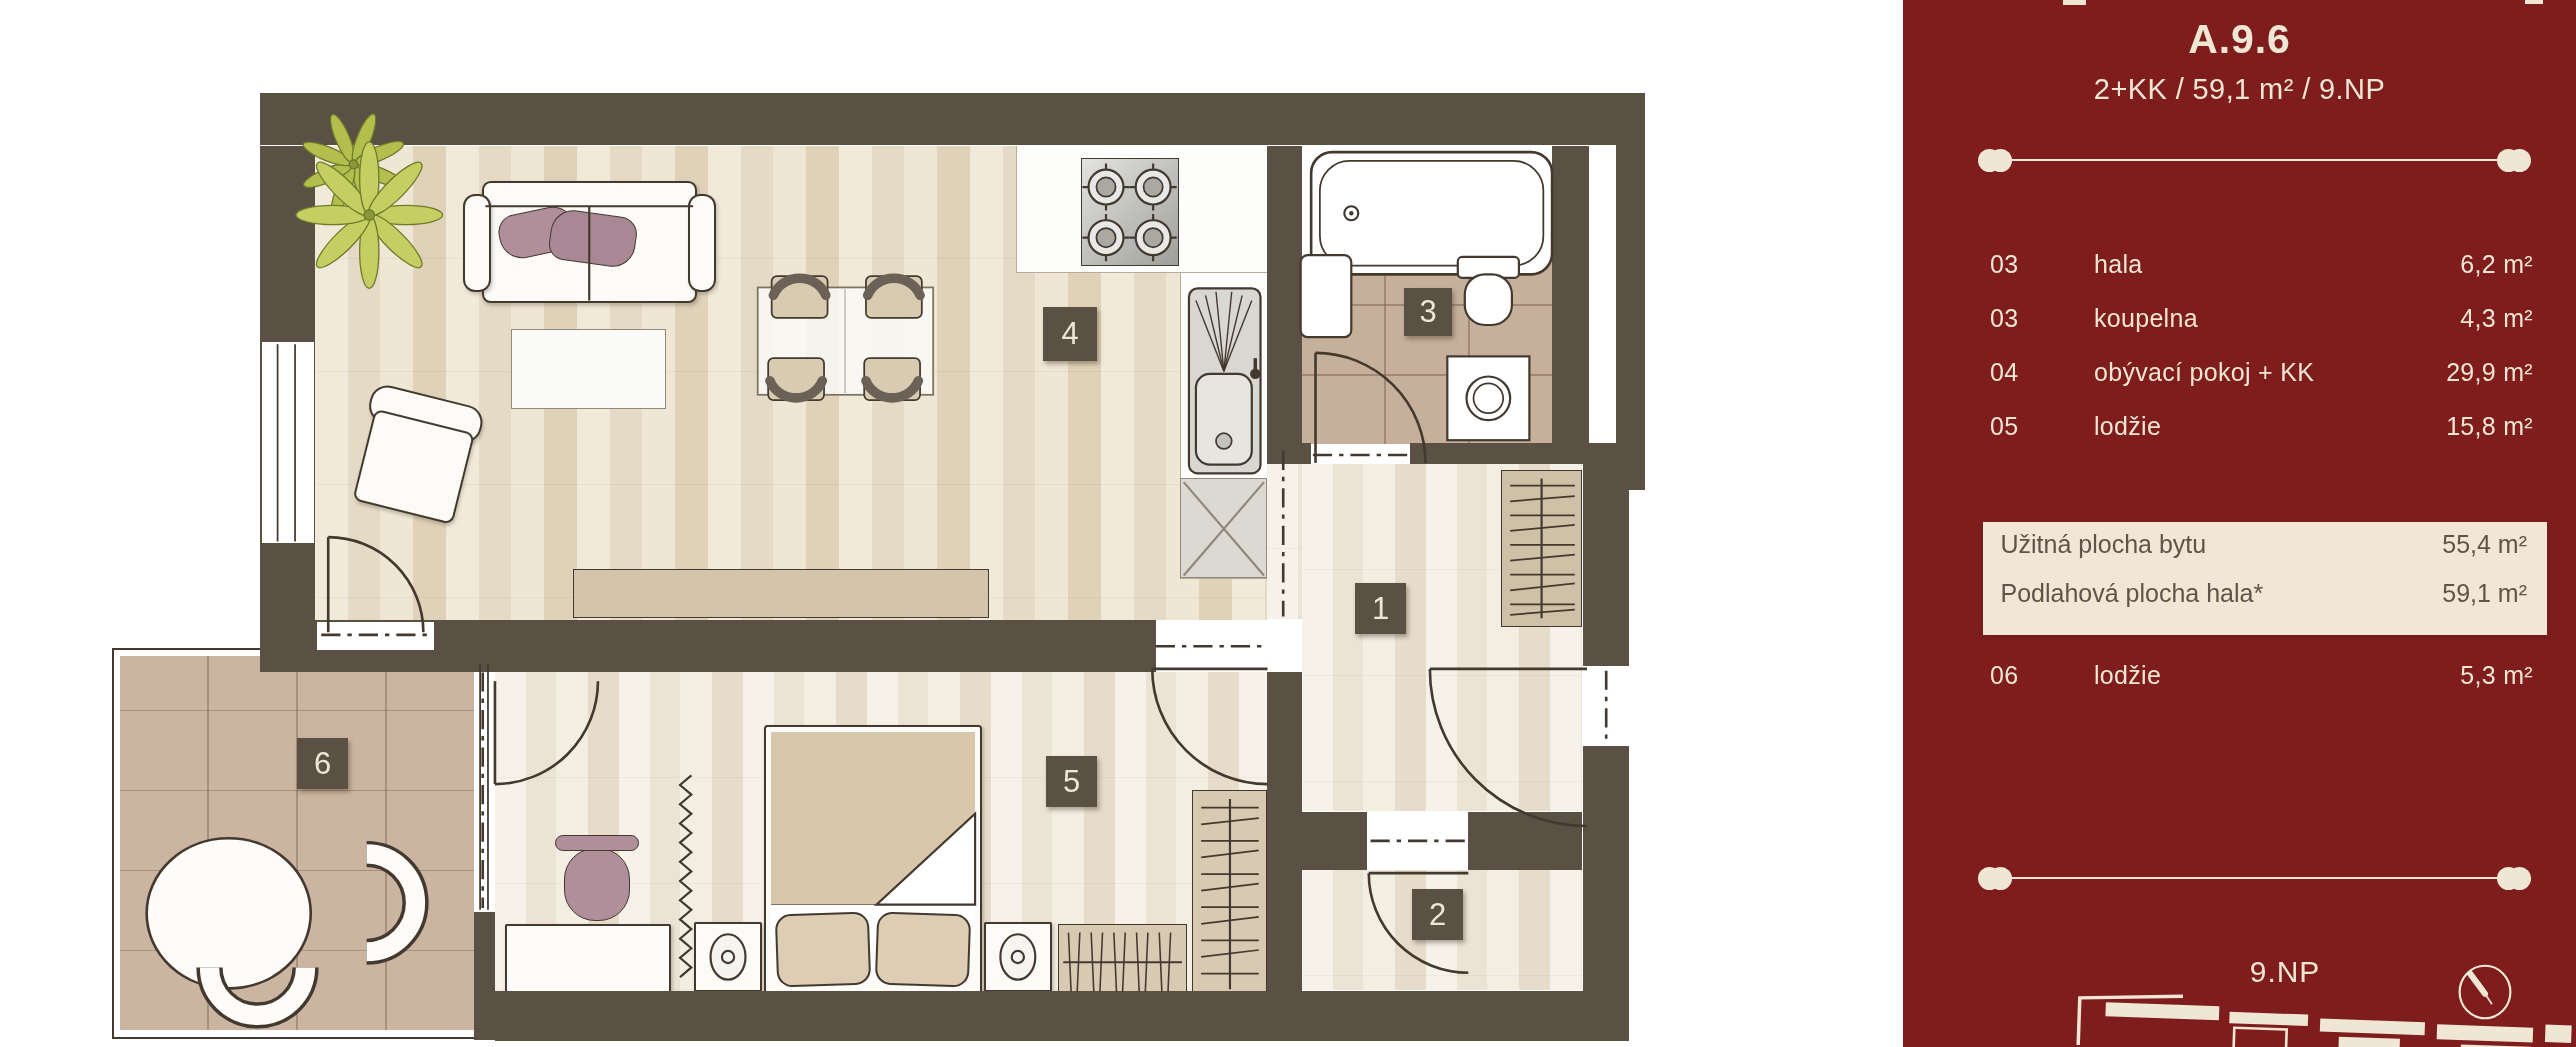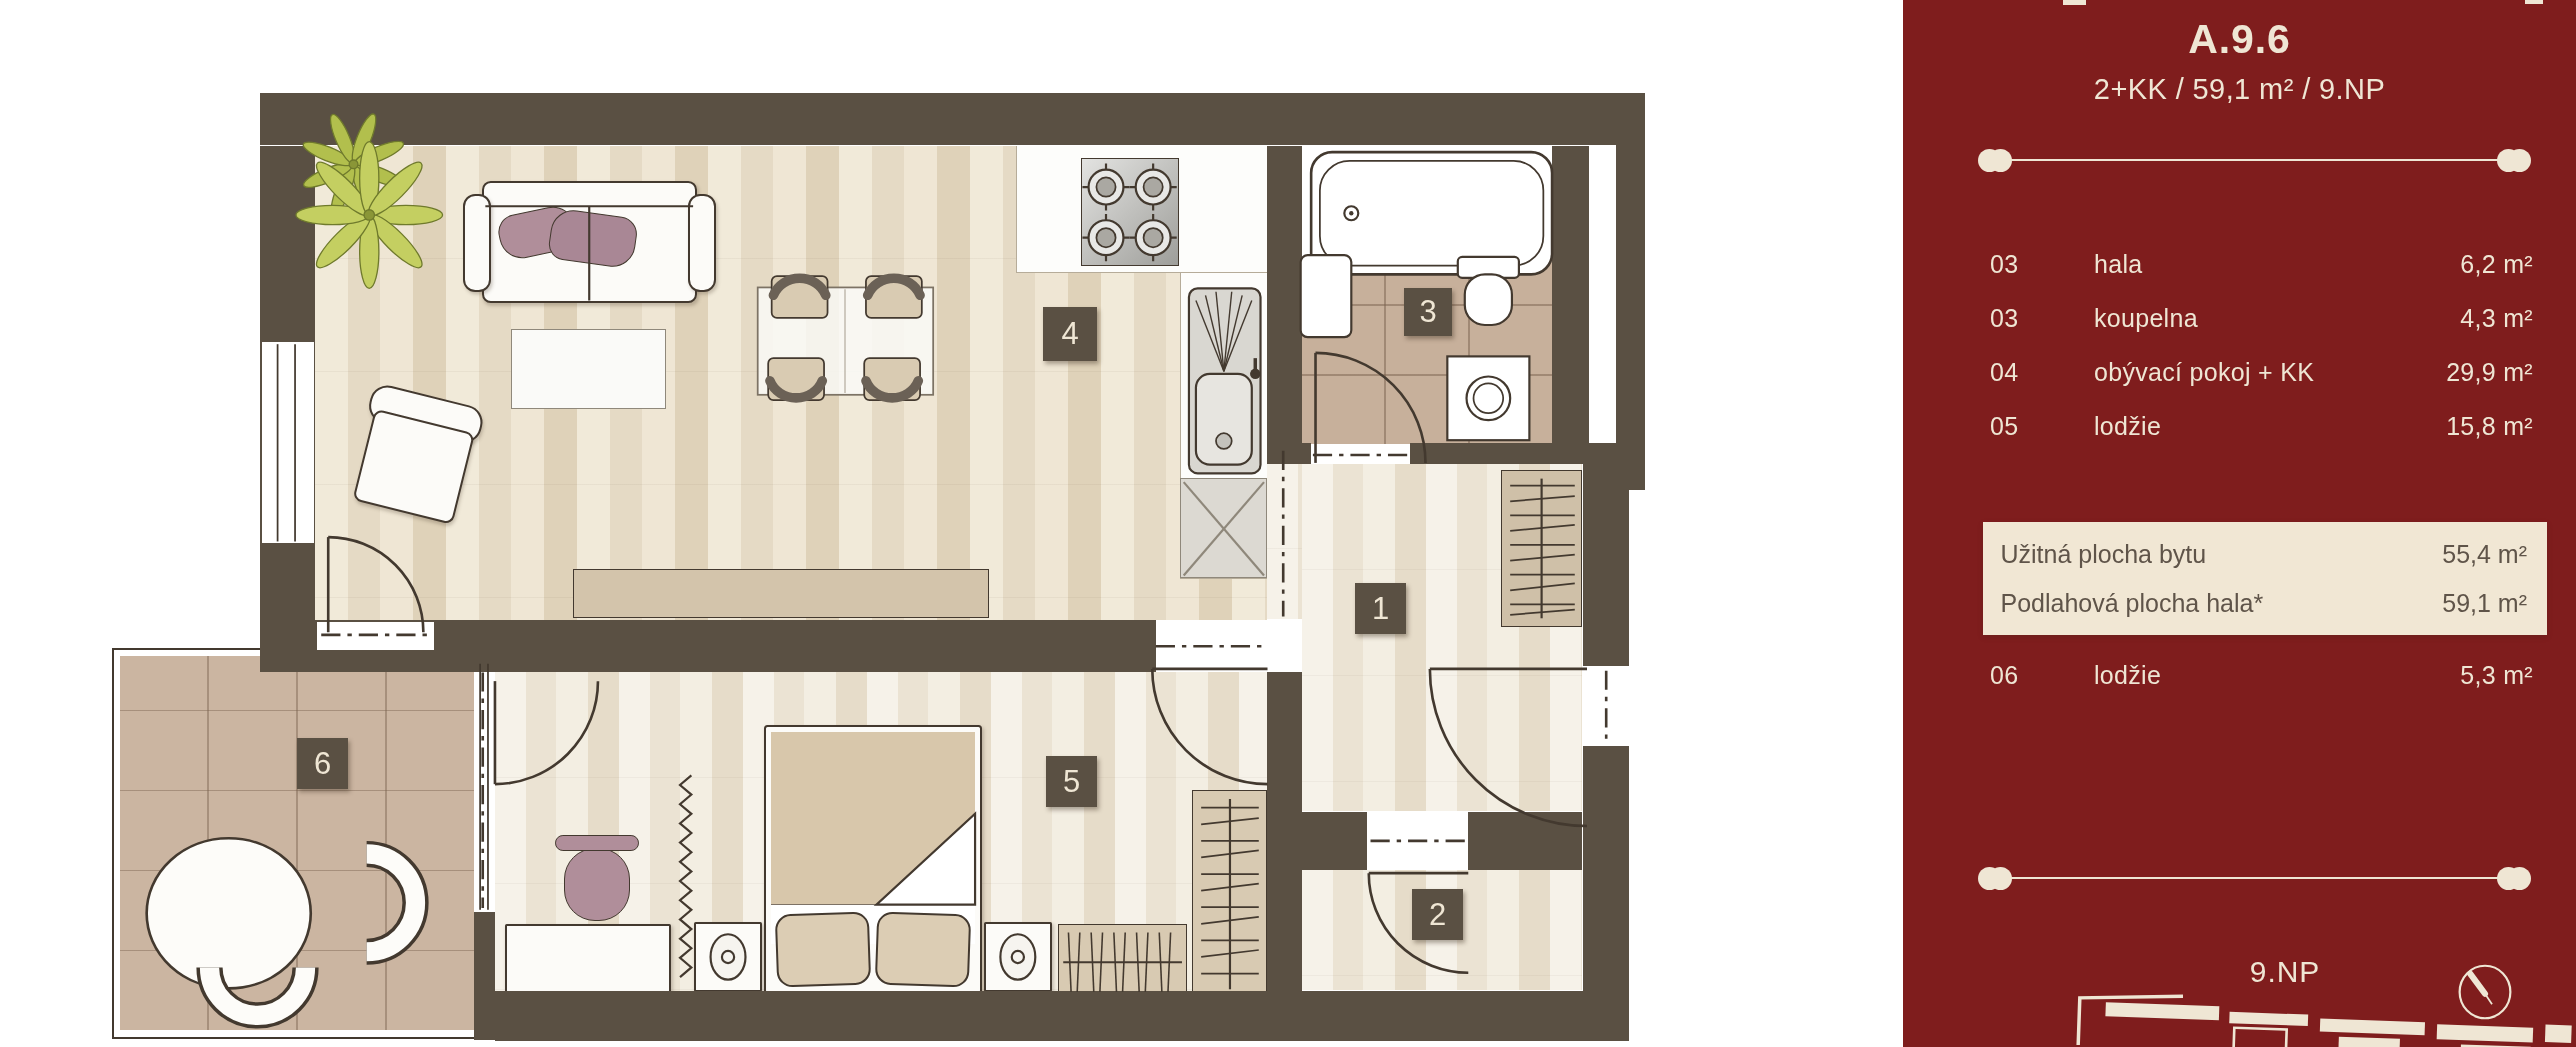--- a/index.html
+++ b/index.html
@@ -49,21 +49,21 @@
   .divider .dots{width:35px;height:24.4px;position:relative;z-index:2;}
   .divider .dots i{position:absolute;top:0.9px;width:23px;height:23px;border-radius:50%;background:#efe6d4;}
   .divider .dots i:first-child{left:0;}
   .divider .dots i:last-child{left:11.3px;}
   .rooms{position:absolute;top:237px;left:87px;right:43px;}
   .s-row{display:flex;height:54px;align-items:center;font-size:25px;font-weight:300;letter-spacing:0.3px;}
   .s-num{width:104px;}
   .s-label{flex:1;}
   .s-area{text-align:center;}
   .totals{position:absolute;top:522px;left:80px;width:564px;height:113px;background:#f1e7d4;color:#5f5449;padding:7.9px 20px 0 17.5px;box-shadow:0 1.7px 5.2px rgba(50,40,28,.25);}
-  .t-row{display:flex;height:49px;align-items:center;font-size:25px;}
+  .t-row{display:flex;height:49px;align-items:flex-start;font-size:25px;}
   .t-label{flex:1;}
   .row06{position:absolute;top:648px;left:87px;right:43px;}
   .sb-floor{position:absolute;top:955px;left:382px;transform:translateX(-50%);font-size:30px;font-weight:300;letter-spacing:0.9px;}
   .compass{position:absolute;left:554px;top:964px;width:56px;height:56px;}
   .footprint{position:absolute;left:148px;bottom:0;width:524px;height:56px;}
   .topmark{position:absolute;background:#efe6d4;}
 </style>
 </head>
 <body>
 

